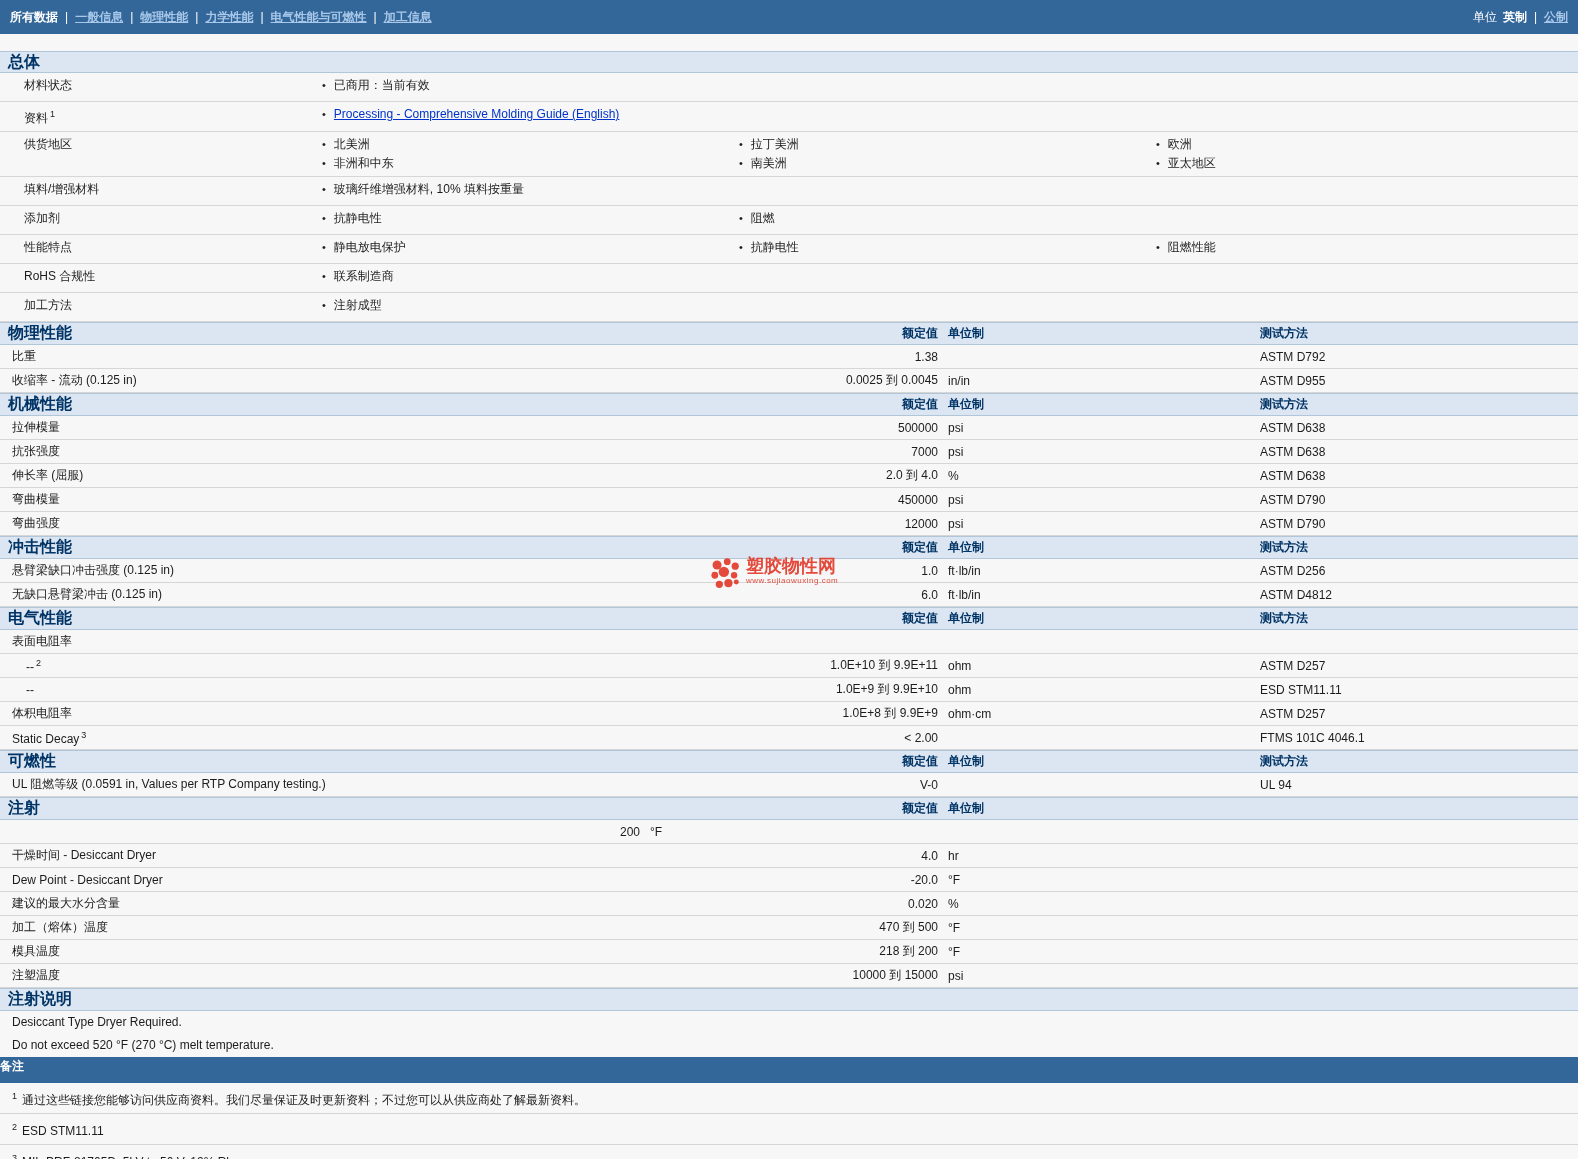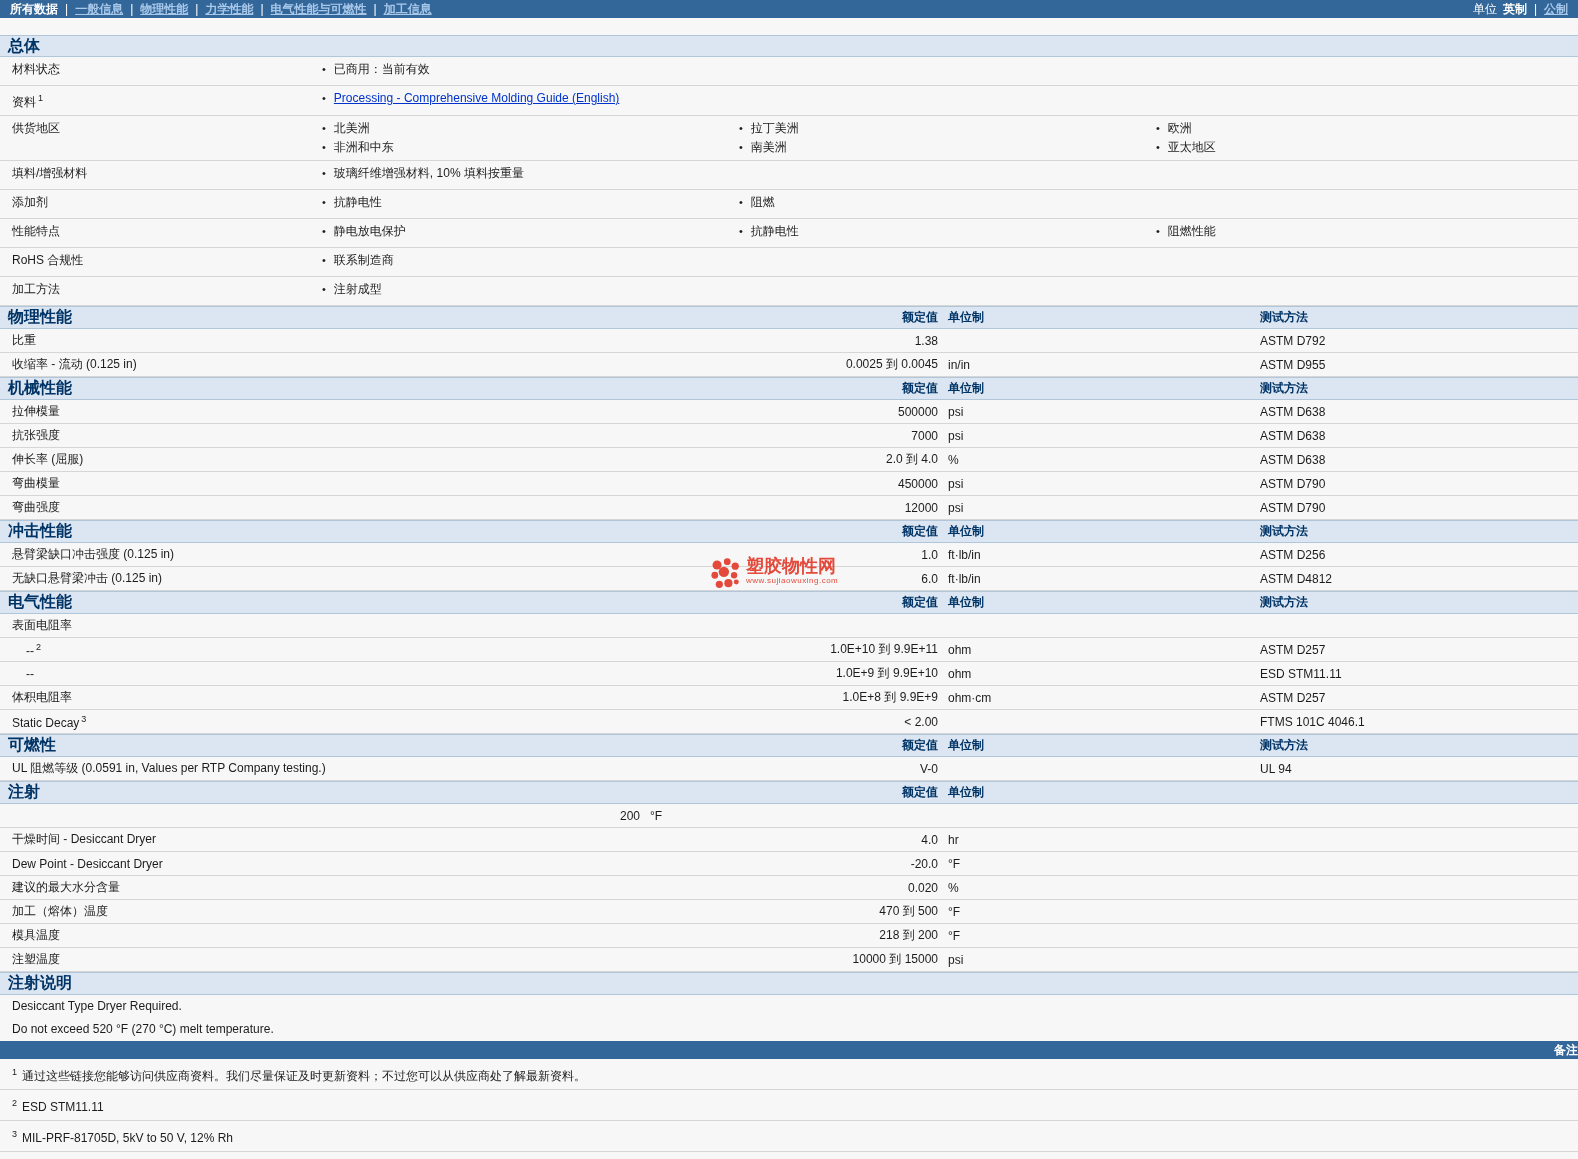--- a/index.html
+++ b/index.html
@@ -1,55 +1,55 @@
 <!DOCTYPE html>
 <html><head>
 <meta charset="utf-8">
 <style>
   html,body{margin:0;padding:0;}
   body{background:#e8e8e8;font-family:"Liberation Sans","DejaVu Sans",sans-serif;font-size:12px;color:#1c1c1c;}
   .page{width:1578px;height:1159px;background:#f7f7f7;position:relative;overflow:hidden;}
 
   
-  .topnav{height:18px;background:#336699;display:flex;align-items:center;padding:0 10px;gap:7px;}
+  .topnav{height:34px;background:#336699;display:flex;align-items:center;padding:0 10px;gap:7px;}
   .nav-links{display:flex;align-items:center;}
   .topnav a{cursor:pointer;}
   .nav-link{color:#a8c8ea;text-decoration:underline;font-weight:bold;font-size:12px;}
   .nav-link.active{color:#ffffff;text-decoration:none;}
   .sep{color:#ffffff;margin:0 7px;font-weight:normal;}
   .sep::before{content:"|";}
   .nav-units{margin-left:auto;display:flex;align-items:center;color:#ffffff;font-size:12px;}
   .unit-active{font-weight:bold;margin-left:6px;}
 
   
   .content{margin-top:17px;}
   .gen-grid{display:grid;grid-template-columns:320px 417px 417px 1fr;}
   .prow-grid{display:grid;grid-template-columns:640px 298px 318px 1fr;}
   .sec-header{background:#dbe6f2;border-top:1px solid #b2c6da;border-bottom:1px solid #b2c6da;min-height:20px;align-items:center;font-weight:bold;color:#003366;}
   .sec-header.block{display:block;line-height:20px;}
   .sec-title{padding-left:8px;font-size:16px;}
   .hdr{font-weight:bold;color:#003366;}
   .grow{min-height:22px;border-bottom:1px solid #d6d6d6;padding:3px 0;align-items:start;background:transparent;}
-  .g-label{padding-left:12px;line-height:19px;}
+  .g-label{padding-left:24px;line-height:19px;}
   .bullet-item{padding-left:2px;line-height:19px;display:flex;align-items:baseline;}
   .bullet-item::before{content:"•";margin-right:8px;font-size:11px;}
   .prow{min-height:23px;border-bottom:1px solid #d6d6d6;align-items:center;}
   .c-name{padding-left:12px;}
   .indent .c-name{padding-left:26px;}
   .c-val{text-align:right;}
   .c-unit{padding-left:10px;}
   .c-method{padding-left:4px;}
   .supn{font-size:9px;margin-left:2px;vertical-align:super;}
   .note-line{padding:2px 0 2px 12px;line-height:19px;}
 
   a{color:#0033cc;}
   .doc-link{text-decoration:underline;}
 
   
-  .remark-bar{height:18px;background:#336699;color:#ffffff;font-weight:bold;text-align:right;line-height:18px;}
+  .remark-bar{height:26px;background:#336699;color:#ffffff;font-weight:bold;text-align:left;line-height:18px;}
   .remark-row{border-bottom:1px solid #d6d6d6;padding:5px 0 5px 10px;line-height:16px;}
   .remark-text{margin-left:5px;margin-top:16px;}
 
   
   .watermark{position:absolute;left:708px;top:556px;display:flex;align-items:flex-start;gap:4px;opacity:.92;pointer-events:none;}
   .wm-title{color:#e23c2c;font-weight:bold;font-size:18px;line-height:20px;}
   .wm-url{color:#e23c2c;font-size:8px;line-height:9px;letter-spacing:.5px;}
 </style>
 </head>
 <body>

